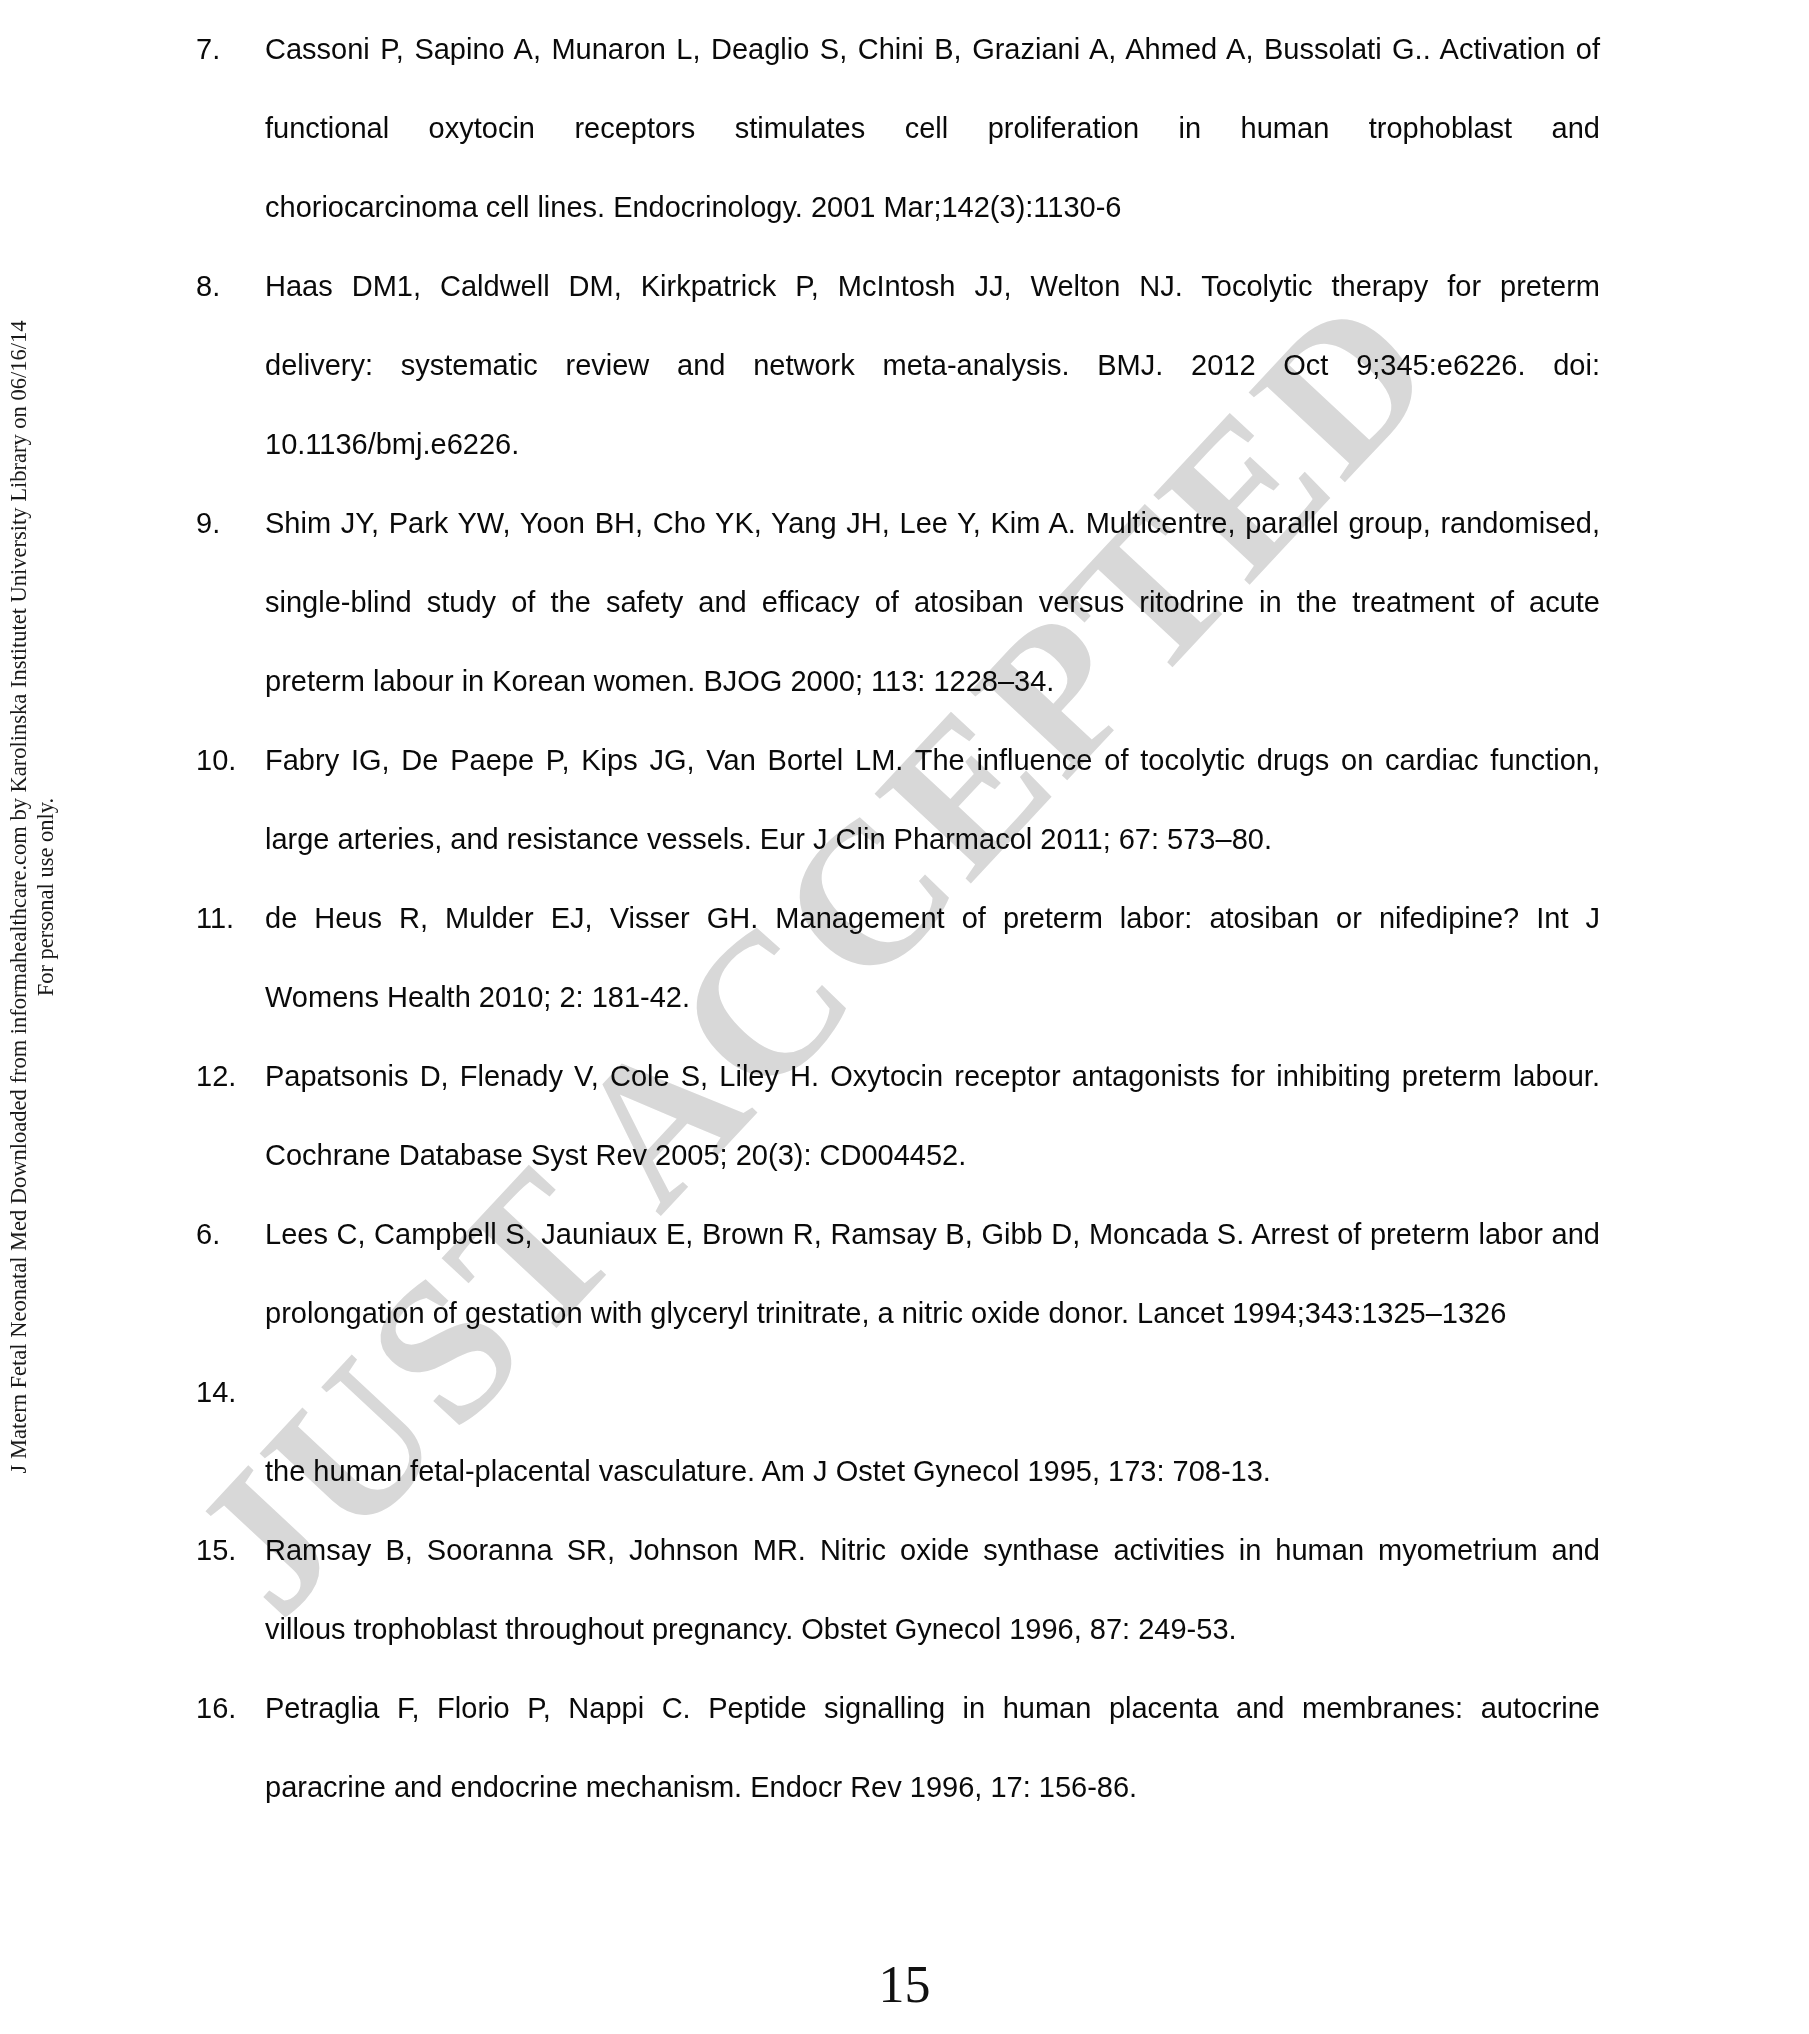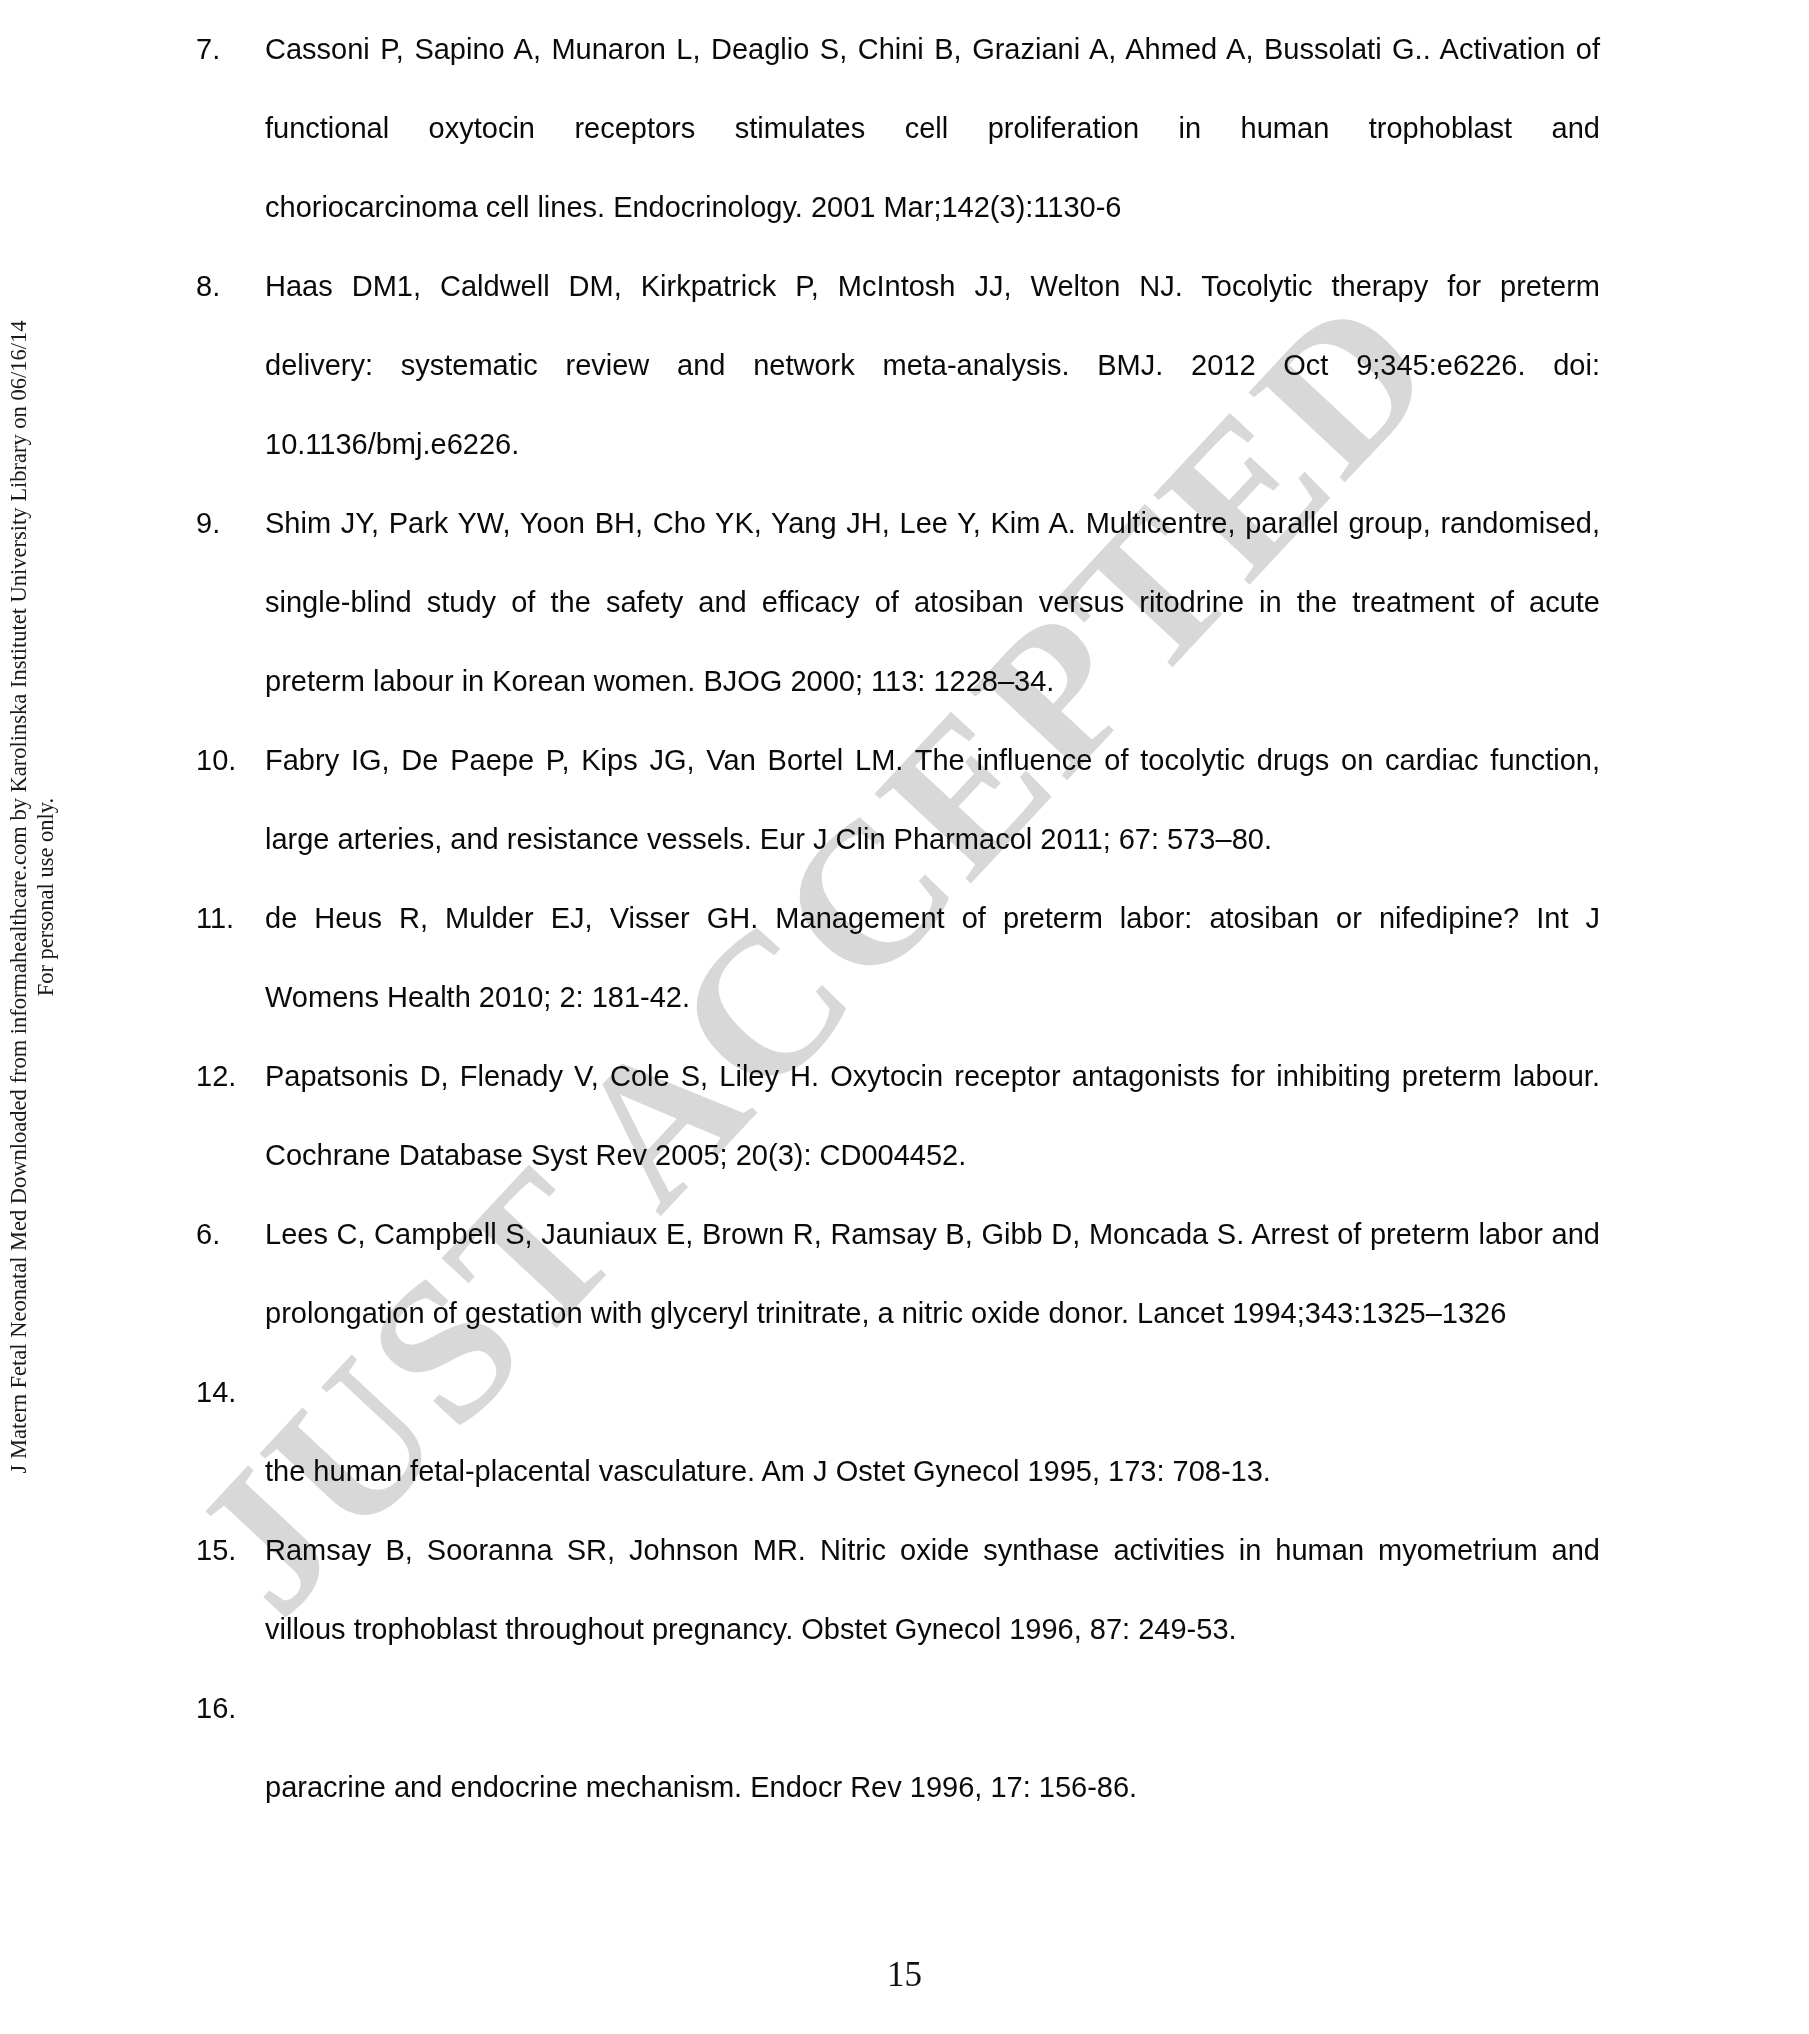--- a/index.html
+++ b/index.html
@@ -73,21 +73,21 @@
     top:0;
     height:79px;line-height:79px;
   }
   
   .pagenum{
     position:absolute;
     left:0;top:1955px;
     width:1809px;
     text-align:center;
     font-family:"Liberation Serif","DejaVu Serif",serif;
-    font-size:35px;
+    font-size:52px;
     color:#111;
     z-index:1;
   }
 </style>
 </head>
 <body>
 
 <div class="page">
 
   <div class="watermark">JUST ACCEPTED</div>
@@ -150,20 +150,21 @@
     <div class="line l"><span>the human fetal-placental vasculature. Am J Ostet Gynecol 1995, 173: 708-13.</span></div>
 
     <div class="line j">
       <span class="num">15.</span>
       <span>Ramsay B, Sooranna SR, Johnson MR. Nitric oxide synthase activities in human myometrium and</span>
     </div>
     <div class="line l"><span>villous trophoblast throughout pregnancy. Obstet Gynecol 1996, 87: 249-53.</span></div>
 
     <div class="line j">
       <span class="num">16.</span>
+      <span>Petraglia F, Florio P, Nappi C. Peptide signalling in human placenta and membranes: autocrine</span>
     </div>
     <div class="line l"><span>paracrine and endocrine mechanism. Endocr Rev 1996, 17: 156-86.</span></div>
 
   </div>
 
   <div class="pagenum">15</div>
 
 </div>
 
 

